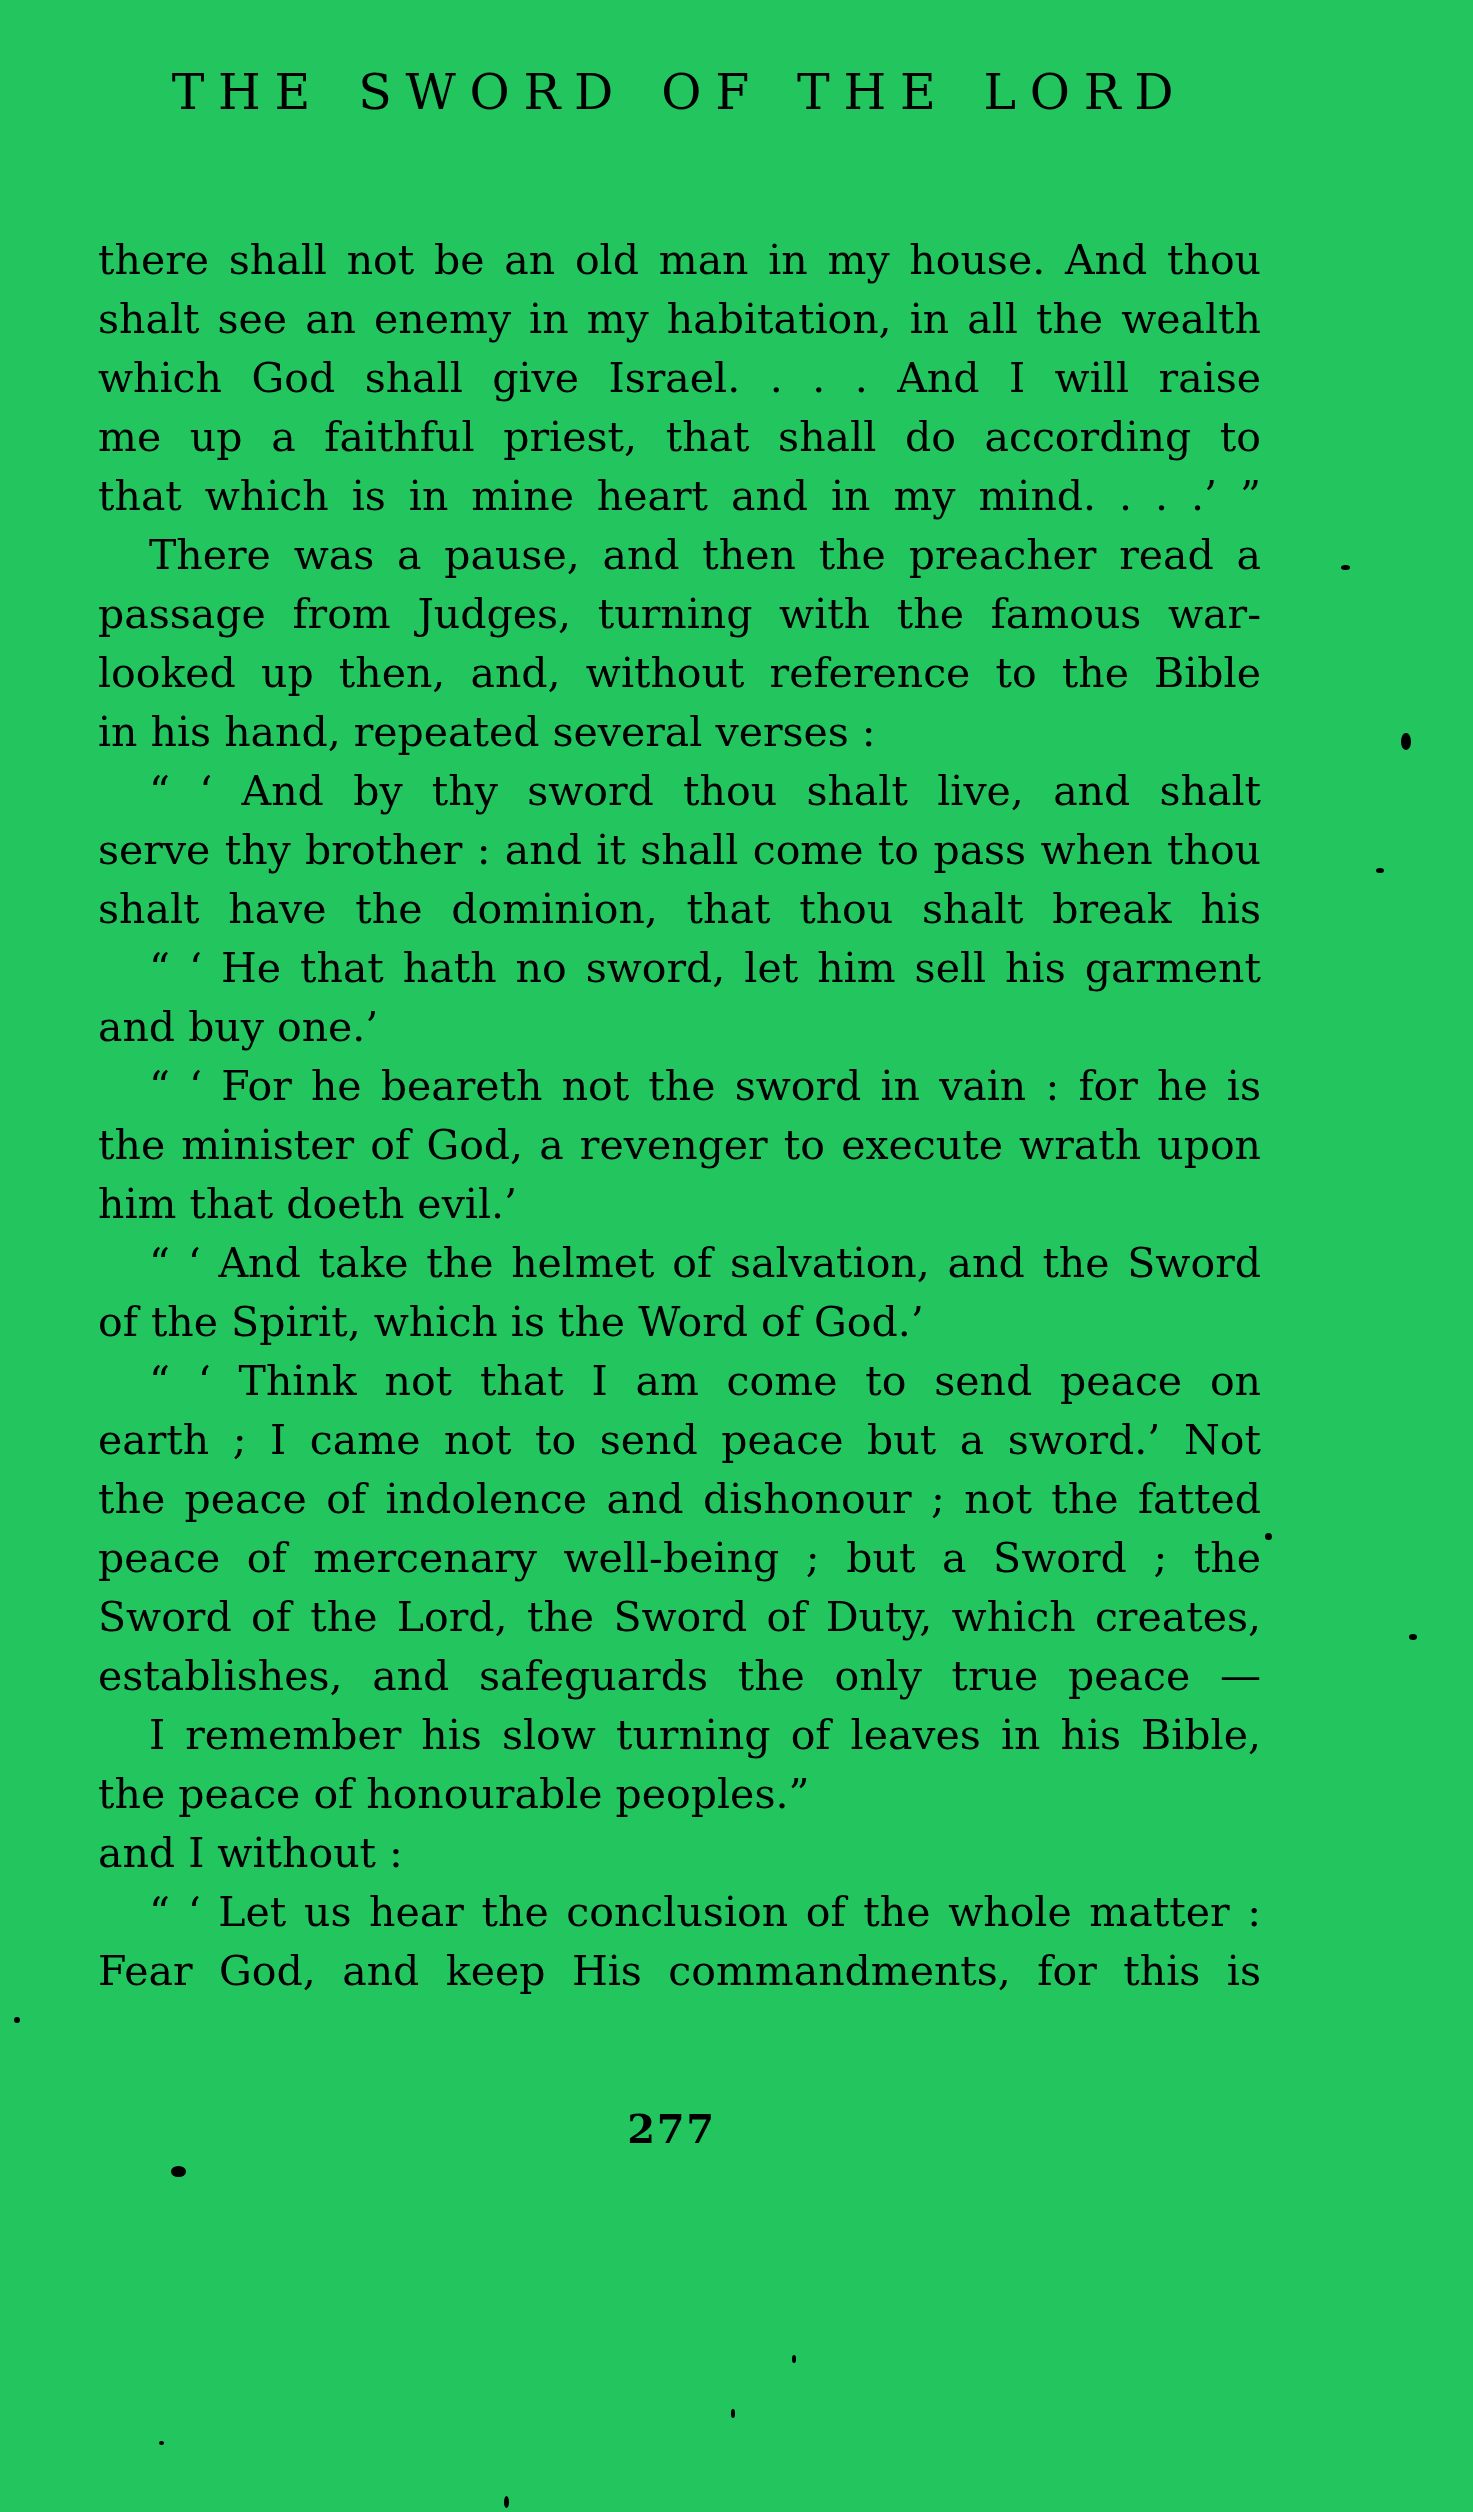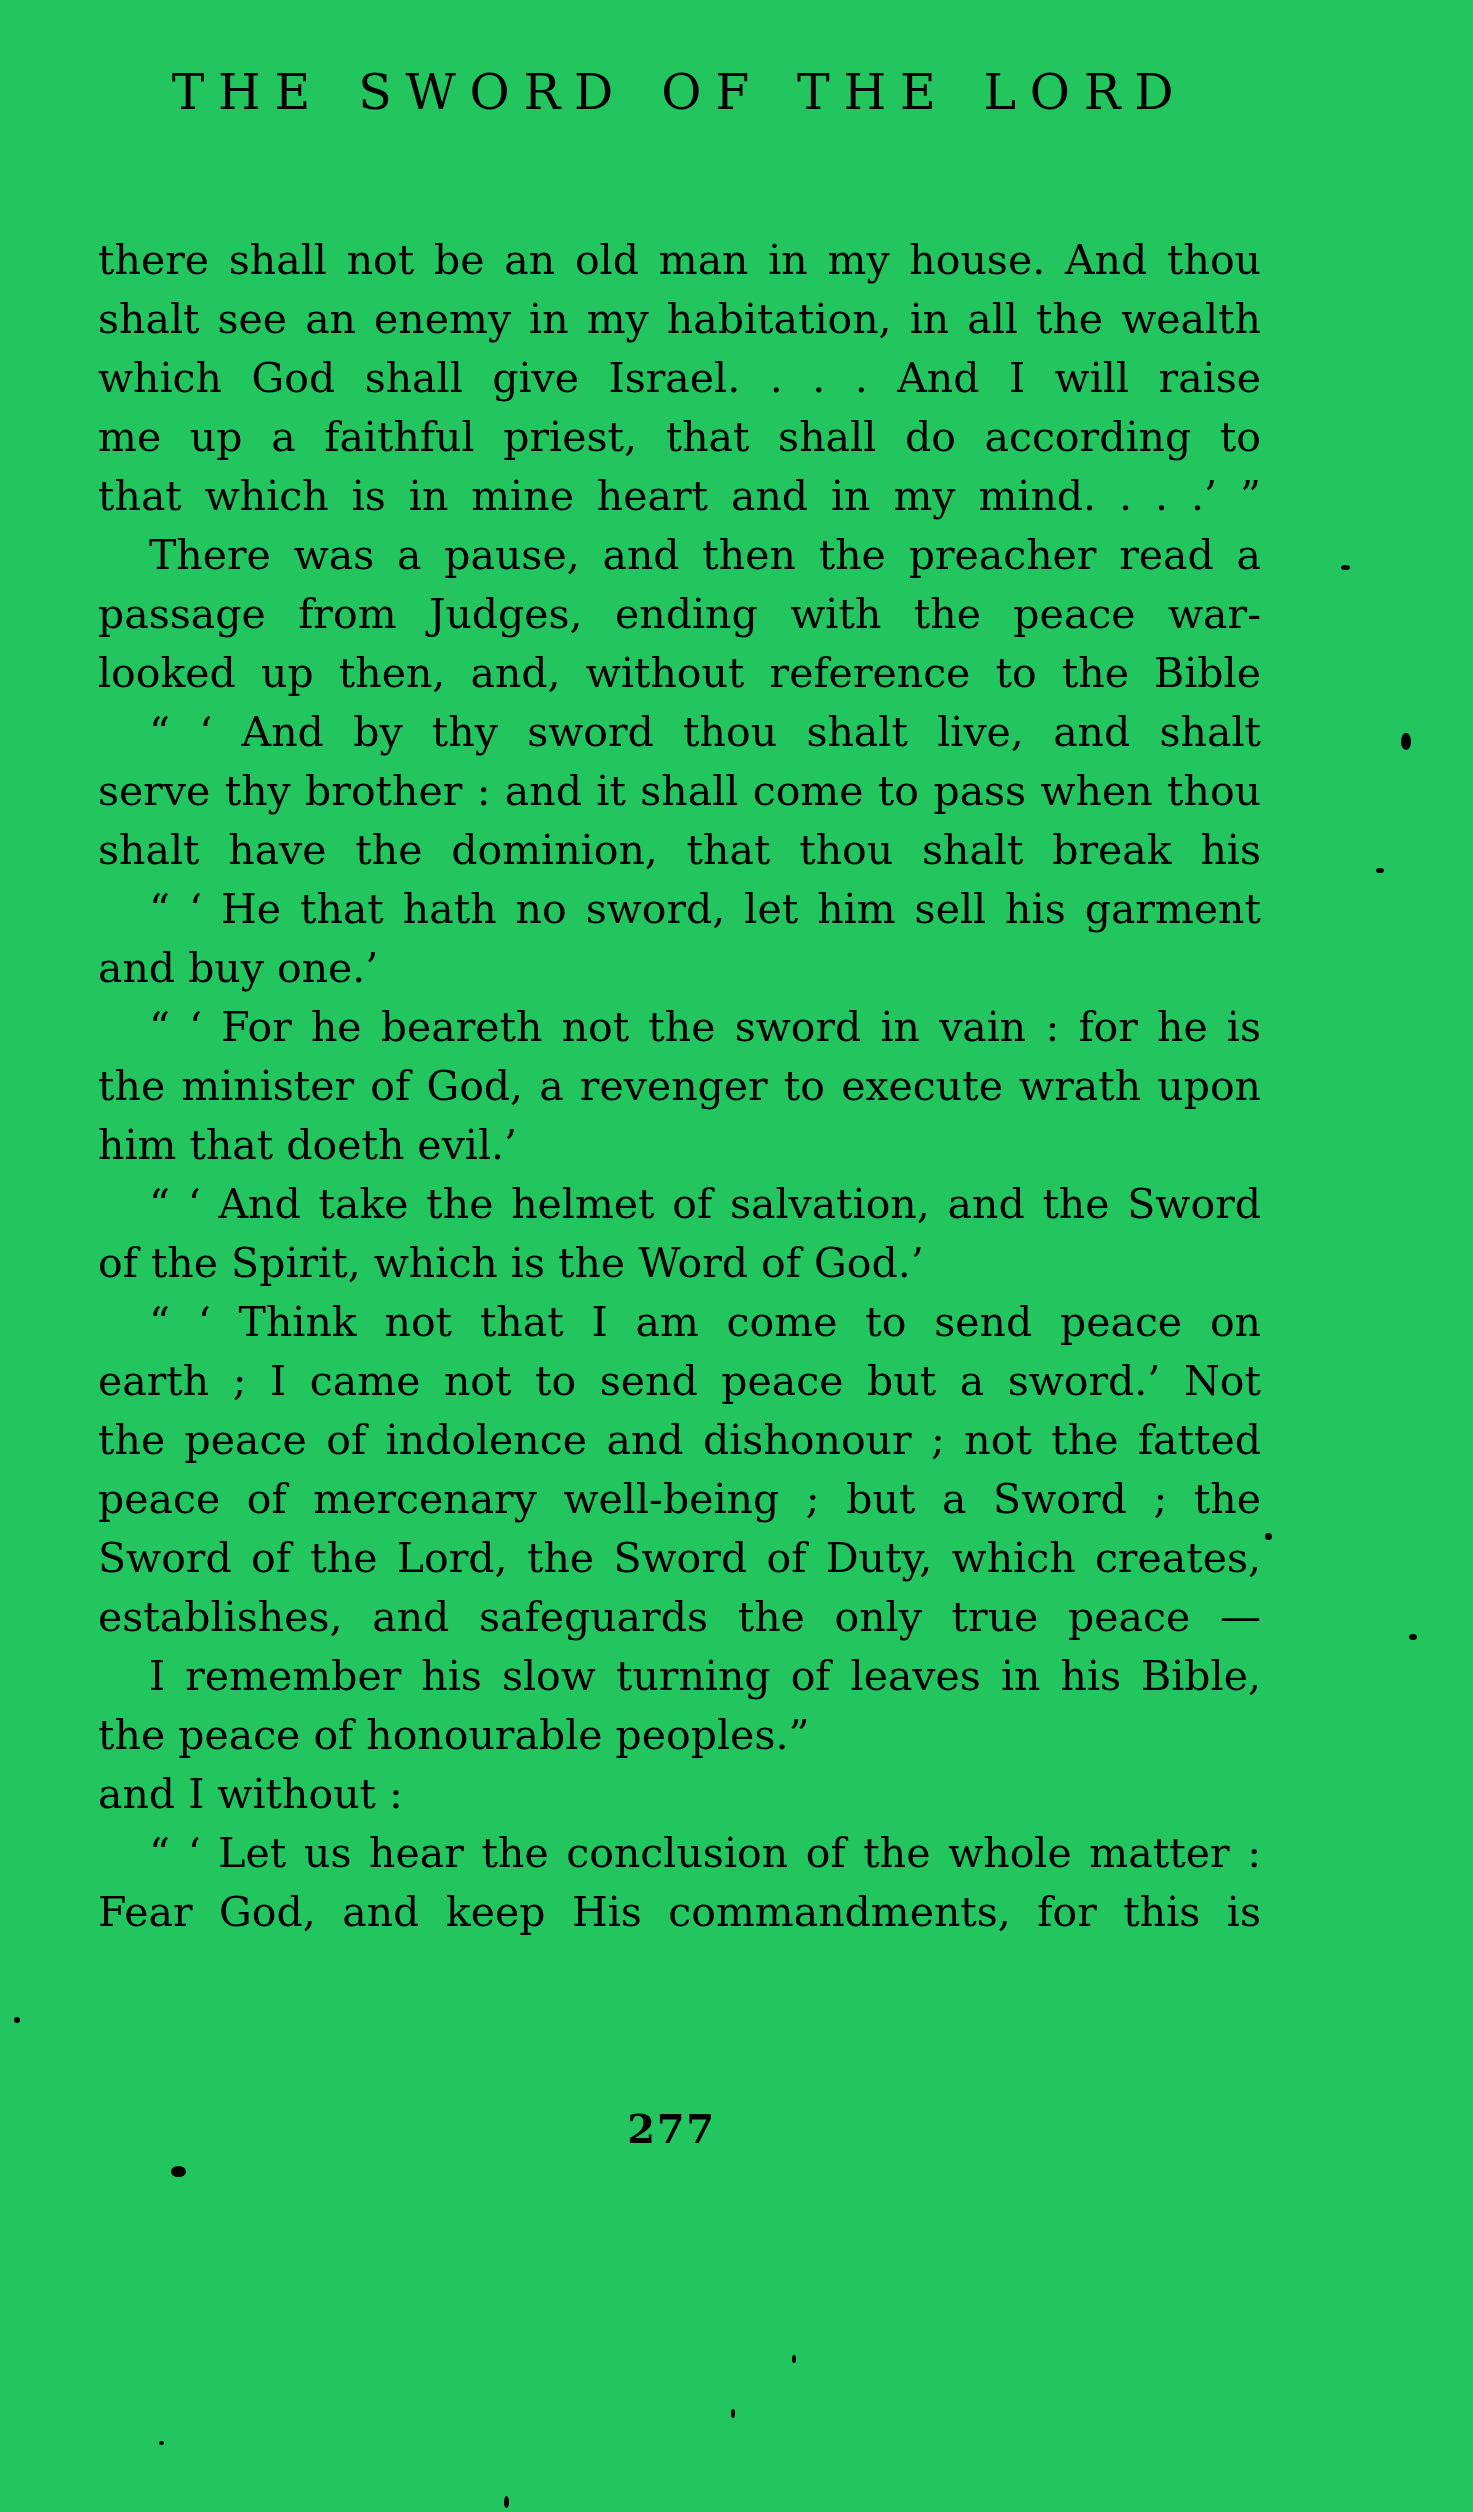--- a/index.html
+++ b/index.html
@@ -65,22 +65,23 @@
 <div class="page">
   <h1 class="title">THE SWORD OF THE LORD</h1>
 
   <div class="body-text" id="body-text">
       <div class="line j">there shall not be an old man in my house.  And thou</div>
       <div class="line j">shalt see an enemy in my habitation, in all the wealth</div>
       <div class="line j">which God shall give Israel. . . . And I will raise</div>
       <div class="line j">me up a faithful priest, that shall do according to</div>
       <div class="line j">that which is in mine heart and in my mind. . . .’ ”</div>
       <div class="line j ind">There was a pause, and then the preacher read a</div>
-      <div class="line j">passage from Judges, ending with the peace war-</div>
+      <div class="line j">passage from Judges, turning with the famous war-</div>
       <div class="line j">looked up then, and, without reference to the Bible</div>
+      <div class="line">in his hand, repeated several verses :</div>
       <div class="line j ind">“ ‘ And by thy sword thou shalt live, and shalt</div>
       <div class="line j">serve thy brother : and it shall come to pass when thou</div>
       <div class="line j">shalt have the dominion, that thou shalt break his</div>
       <div class="line j ind">“ ‘ He that hath no sword, let him sell his garment</div>
       <div class="line">and buy one.’</div>
       <div class="line j ind">“ ‘ For he beareth not the sword in vain : for he is</div>
       <div class="line j">the minister of God, a revenger to execute wrath upon</div>
       <div class="line">him that doeth evil.’</div>
       <div class="line j ind">“ ‘ And take the helmet of salvation, and the Sword</div>
       <div class="line">of the Spirit, which is the Word of God.’</div>

